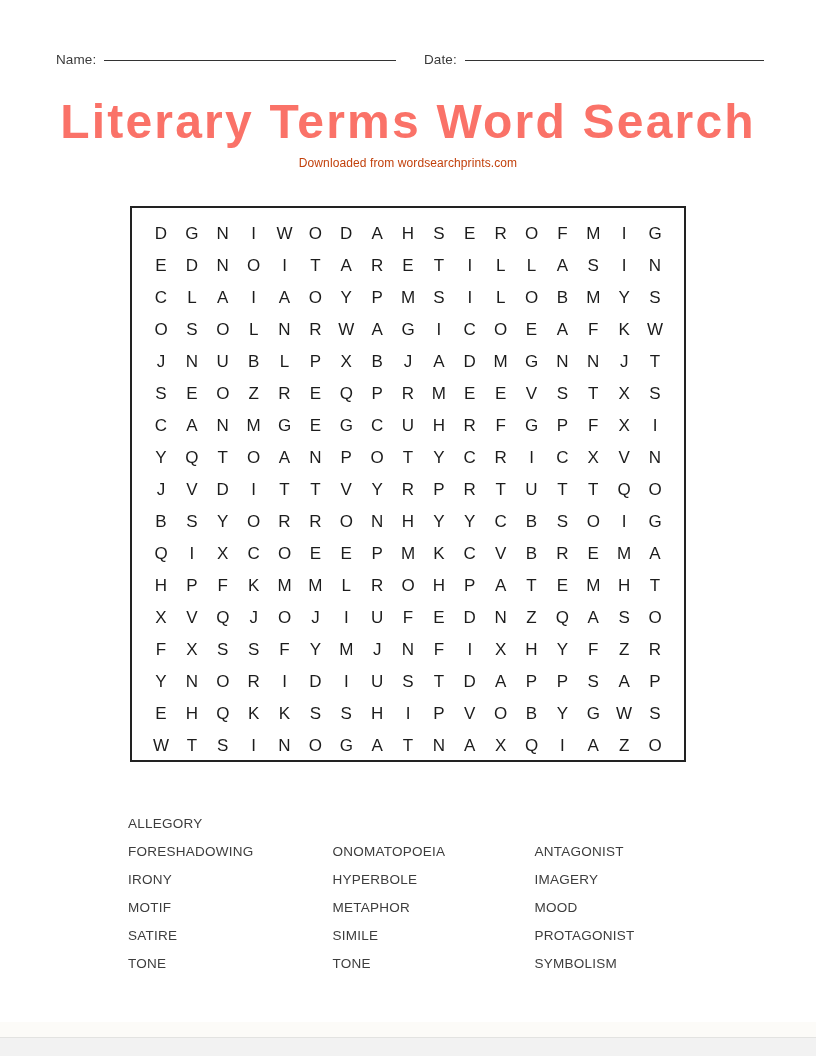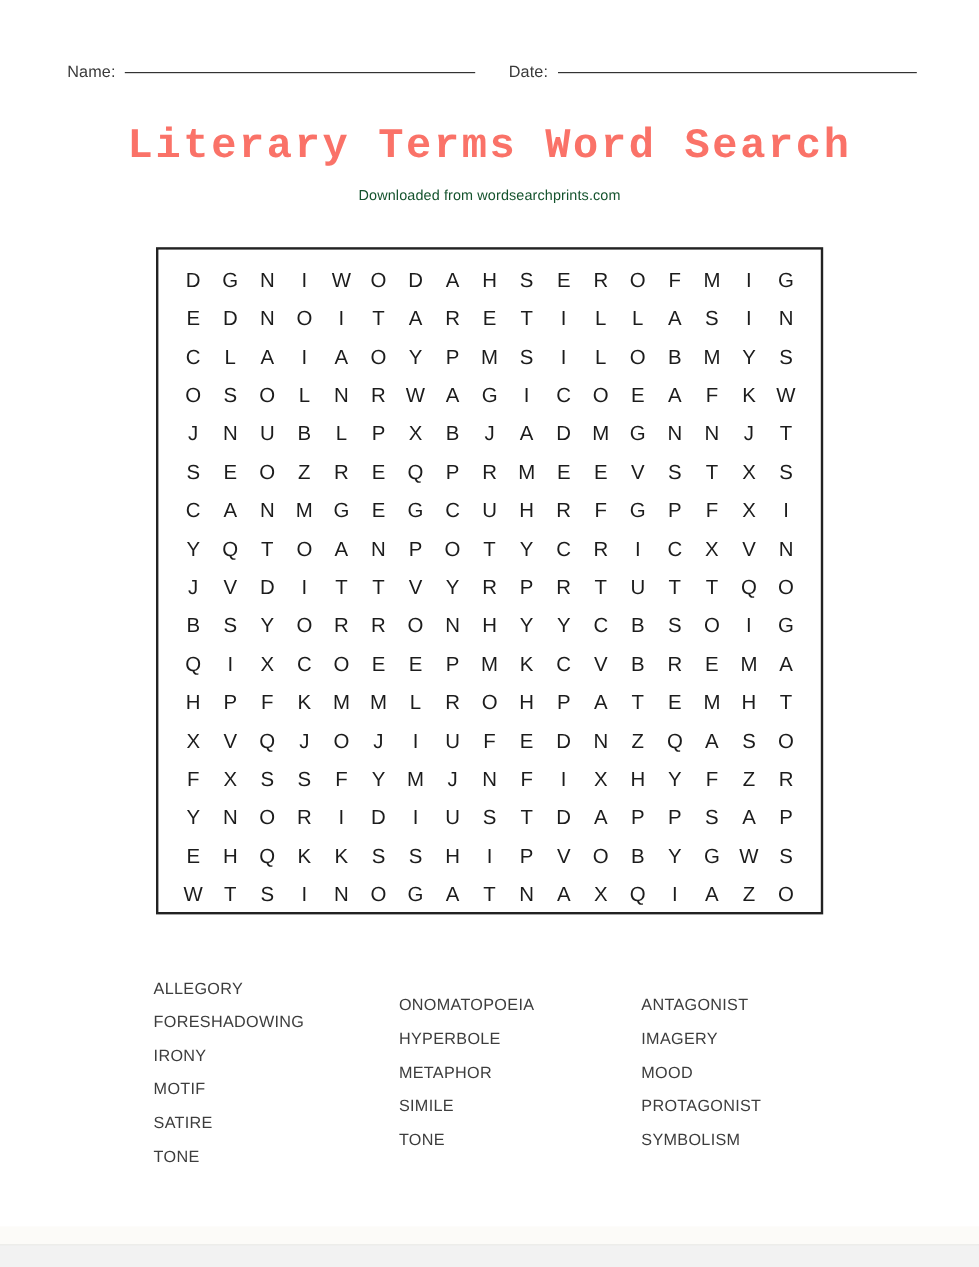--- a/index.html
+++ b/index.html
@@ -58,37 +58,37 @@
     top: -3px;
   }
 
   
   .title {
     position: absolute;
     left: 0;
     top: 96px;
     width: 816px;
     text-align: center;
-    font-size: 35px;
+    font-size: 48px;
     line-height: 52px;
     font-weight: bold;
     color: #fa7268;
     letter-spacing: 2.2px;
-    font-family: Liberation Mono, monospace;
+    font-family: Liberation Sans, sans-serif;
     white-space: nowrap;
   }
 
   .subtitle {
     position: absolute;
     left: 0;
     top: 156px;
     width: 816px;
     text-align: center;
     font-size: 12px;
-    color: #14532d;
+    color: #c2410c;
     font-family: "Liberation Sans", sans-serif;
     letter-spacing: 0.1px;
   }
 
   
   .grid-wrap {
     position: absolute;
     left: 130px;
     top: 206px;
     width: 556px;
@@ -127,21 +127,21 @@
   }
 
   
   .wordlist {
     position: absolute;
     left: 128px;
     top: 810px;
     width: 560px;
     display: flex;
     flex-direction: row;
-    align-items: center;
+    align-items: flex-end;
     gap: 45px;
   }
   .word-col {
     display: flex;
     flex-direction: column;
   }
   .word-col.col1 { width: 190px; }
   .word-col.col2 { width: 187px; }
   .word-col.col3 { width: 183px; }
 

